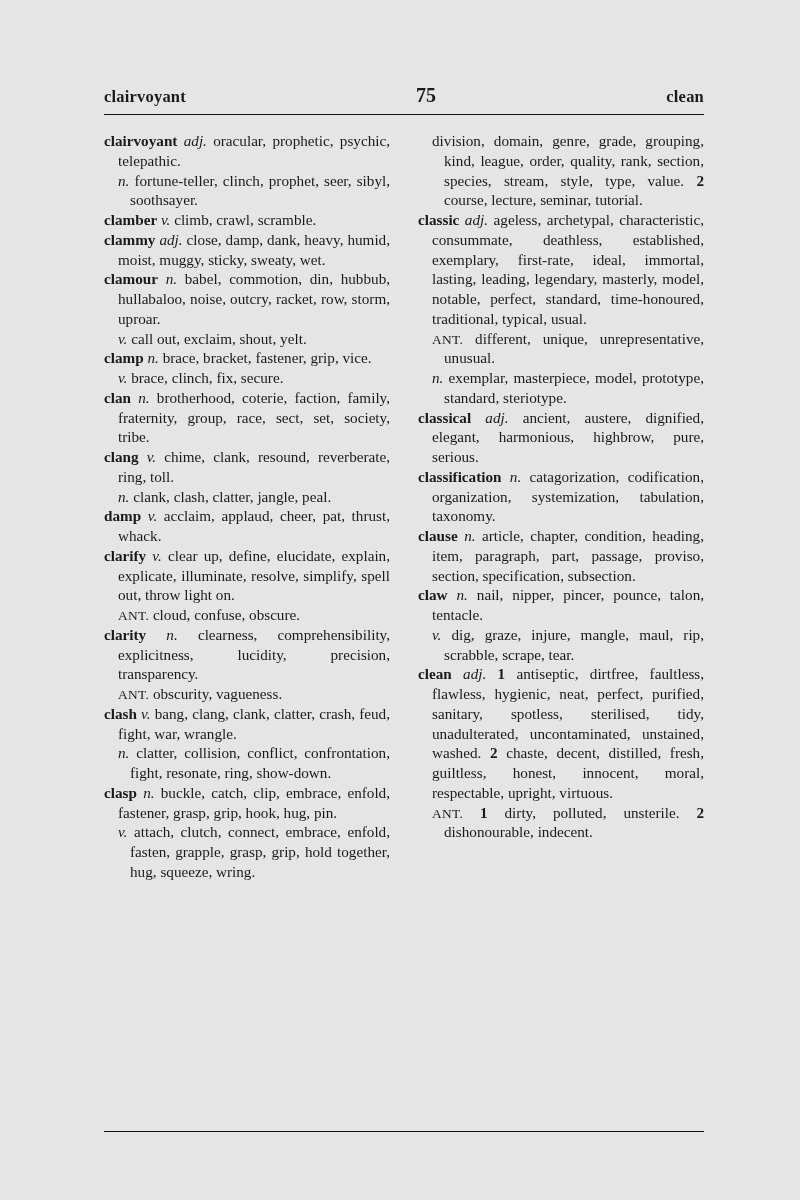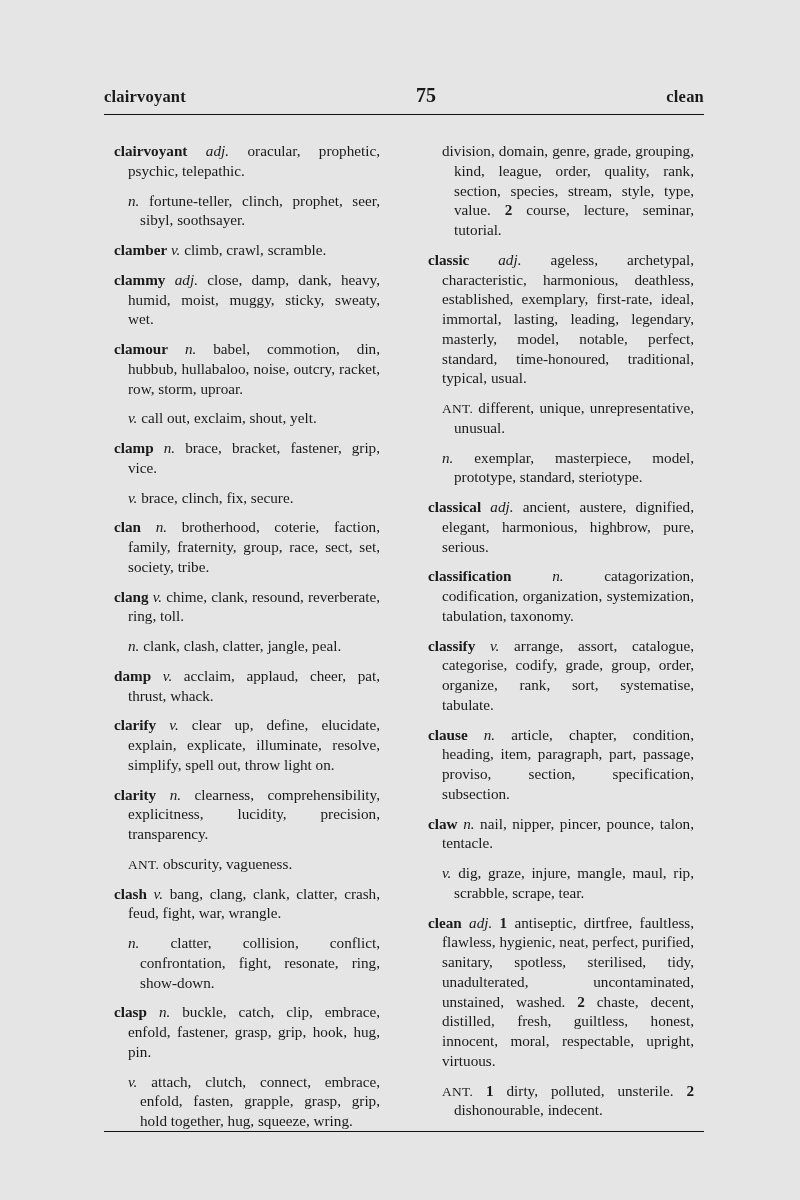--- a/index.html
+++ b/index.html
@@ -80,21 +80,21 @@
   }
   .smallcap {
     font-variant: small-caps;
     font-size: 13.4px;
     letter-spacing: 0.3px;
   }
   .num {
     font-weight: bold;
   }
   .col p {
-    margin: 10px;
+    margin: 0;
   }
 </style>
 </head>
 <body>
 
 <div class="page">
 
   <div class="running-head">
     <span class="rh-left">clairvoyant</span>
     <span class="rh-center">75</span>
@@ -110,35 +110,35 @@
         <p class="entry"><span class="hw">clammy</span> <span class="pos">adj.</span> <span>close, damp, dank, heavy, humid, moist, muggy, sticky, sweaty, wet.</span></p>
         <p class="entry"><span class="hw">clamour</span> <span class="pos">n.</span> <span>babel, commotion, din, hubbub, hullabaloo, noise, outcry, racket, row, storm, uproar.</span></p>
         <p class="sub"><span class="pos">v.</span> <span>call out, exclaim, shout, yelt.</span></p>
         <p class="entry"><span class="hw">clamp</span> <span class="pos">n.</span> <span>brace, bracket, fastener, grip, vice.</span></p>
         <p class="sub"><span class="pos">v.</span> <span>brace, clinch, fix, secure.</span></p>
         <p class="entry"><span class="hw">clan</span> <span class="pos">n.</span> <span>brotherhood, coterie, faction, family, fraternity, group, race, sect, set, society, tribe.</span></p>
         <p class="entry"><span class="hw">clang</span> <span class="pos">v.</span> <span>chime, clank, resound, reverberate, ring, toll.</span></p>
         <p class="sub"><span class="pos">n.</span> <span>clank, clash, clatter, jangle, peal.</span></p>
         <p class="entry"><span class="hw">damp</span> <span class="pos">v.</span> <span>acclaim, applaud, cheer, pat, thrust, whack.</span></p>
         <p class="entry"><span class="hw">clarify</span> <span class="pos">v.</span> <span>clear up, define, elucidate, explain, explicate, illuminate, resolve, simplify, spell out, throw light on.</span></p>
+        <p class="sub"><span class="smallcap">ANT.</span> <span>cloud, confuse, obscure.</span></p>
         <p class="entry"><span class="hw">clarity</span> <span class="pos">n.</span> <span>clearness, comprehensibility, explicitness, lucidity, precision, transparency.</span></p>
         <p class="sub"><span class="smallcap">ANT.</span> <span>obscurity, vagueness.</span></p>
         <p class="entry"><span class="hw">clash</span> <span class="pos">v.</span> <span>bang, clang, clank, clatter, crash, feud, fight, war, wrangle.</span></p>
         <p class="sub"><span class="pos">n.</span> <span>clatter, collision, conflict, confrontation, fight, resonate, ring, show-down.</span></p>
         <p class="entry"><span class="hw">clasp</span> <span class="pos">n.</span> <span>buckle, catch, clip, embrace, enfold, fastener, grasp, grip, hook, hug, pin.</span></p>
         <p class="sub"><span class="pos">v.</span> <span>attach, clutch, connect, embrace, enfold, fasten, grapple, grasp, grip, hold together, hug, squeeze, wring.</span></p>
       </div>
     <div class="col" id="col-1">
         <p class="sub"><span>division, domain, genre, grade, grouping, kind, league, order, quality, rank, section, species, stream, style, type, value. <span class="num">2</span> course, lecture, seminar, tutorial.</span></p>
-        <p class="entry"><span class="hw">classic</span> <span class="pos">adj.</span> <span>ageless, archetypal, characteristic, harmonious, deathless, established, exemplary, first-rate, ideal, immortal, lasting, leading, legendary, masterly, model, notable, perfect, standard, time-honoured, traditional, typical, usual.</span></p>
+        <p class="entry"><span class="hw">classic</span> <span class="pos">adj.</span> <span>ageless, archetypal, characteristic, consummate, deathless, established, exemplary, first-rate, ideal, immortal, lasting, leading, legendary, masterly, model, notable, perfect, standard, time-honoured, traditional, typical, usual.</span></p>
         <p class="sub"><span class="smallcap">ANT.</span> <span>different, unique, unrepresentative, unusual.</span></p>
         <p class="sub"><span class="pos">n.</span> <span>exemplar, masterpiece, model, prototype, standard, steriotype.</span></p>
         <p class="entry"><span class="hw">classical</span> <span class="pos">adj.</span> <span>ancient, austere, dignified, elegant, harmonious, highbrow, pure, serious.</span></p>
         <p class="entry"><span class="hw">classification</span> <span class="pos">n.</span> <span>catagorization, codification, organization, systemization, tabulation, taxonomy.</span></p>
-        <p class="entry"><span class="hw">classify</span> <span class="pos">v.</span> <span>arrange, assort, catalogue, categorise, codify, grade, group, order, organize, rank, sort, systematise, tabulate.</span></p>
         <p class="entry"><span class="hw">clause</span> <span class="pos">n.</span> <span>article, chapter, condition, heading, item, paragraph, part, passage, proviso, section, specification, subsection.</span></p>
         <p class="entry"><span class="hw">claw</span> <span class="pos">n.</span> <span>nail, nipper, pincer, pounce, talon, tentacle.</span></p>
         <p class="sub"><span class="pos">v.</span> <span>dig, graze, injure, mangle, maul, rip, scrabble, scrape, tear.</span></p>
         <p class="entry"><span class="hw">clean</span> <span class="pos">adj.</span> <span><span class="num">1</span> antiseptic, dirtfree, faultless, flawless, hygienic, neat, perfect, purified, sanitary, spotless, sterilised, tidy, unadulterated, uncontaminated, unstained, washed. <span class="num">2</span> chaste, decent, distilled, fresh, guiltless, honest, innocent, moral, respectable, upright, virtuous.</span></p>
         <p class="sub"><span class="smallcap">ANT.</span> <span><span class="num">1</span> dirty, polluted, unsterile. <span class="num">2</span> dishonourable, indecent.</span></p>
       </div>
   </div>
 
   <div class="rule-bottom"></div>
 </div>

